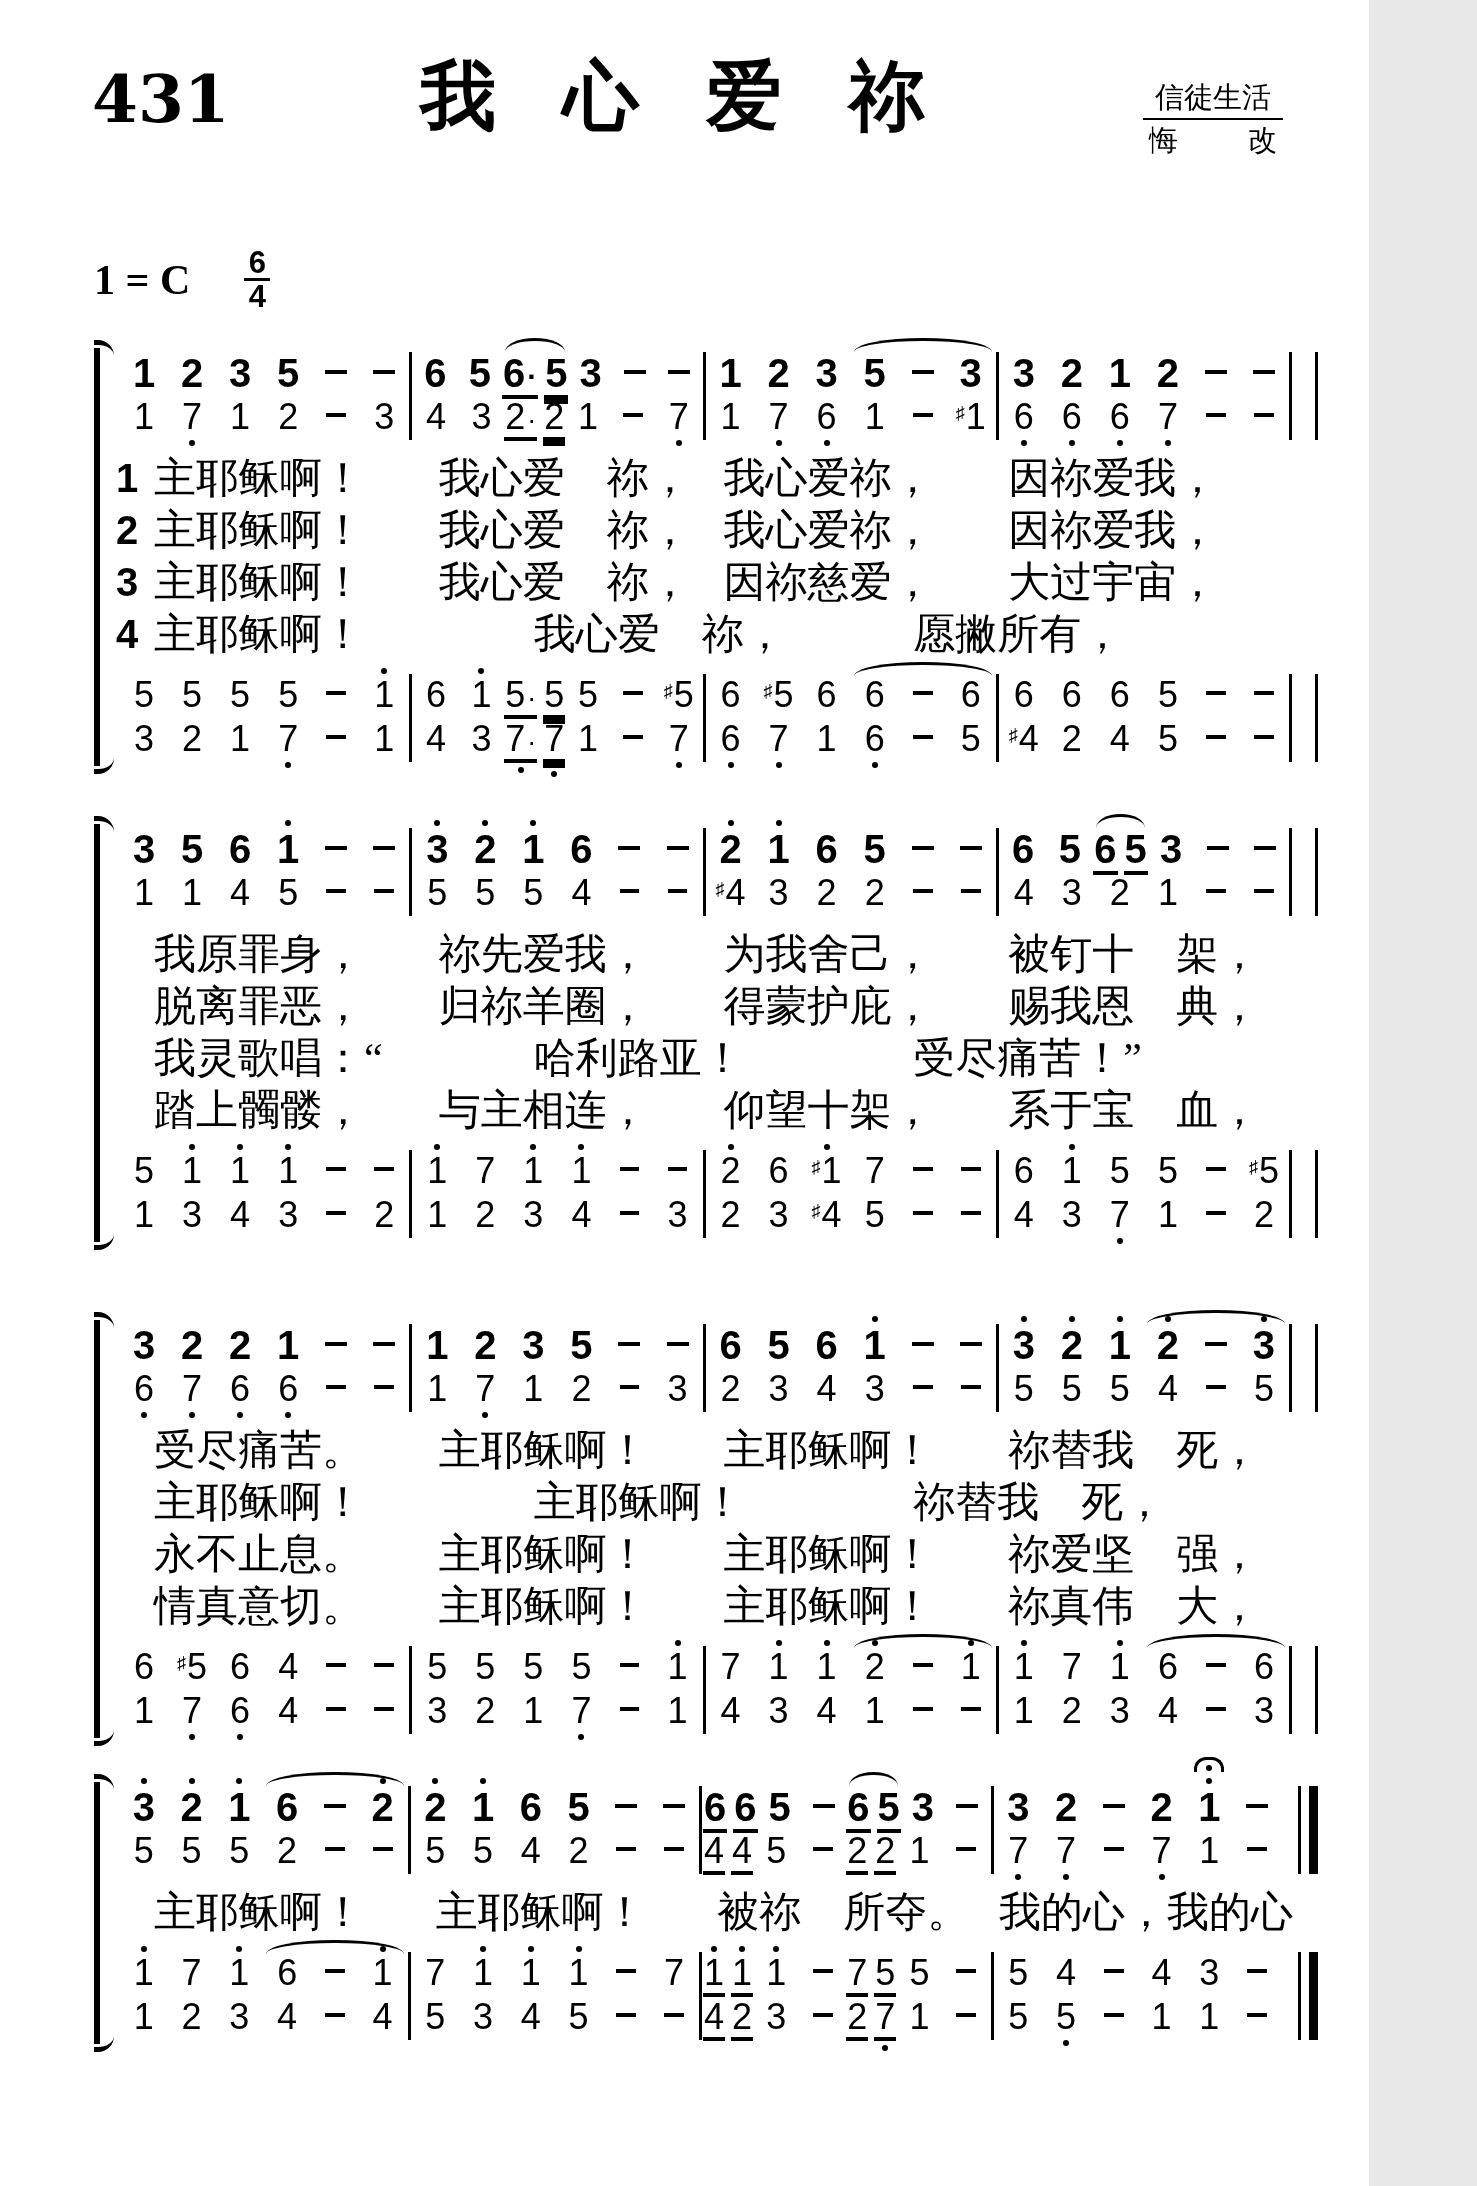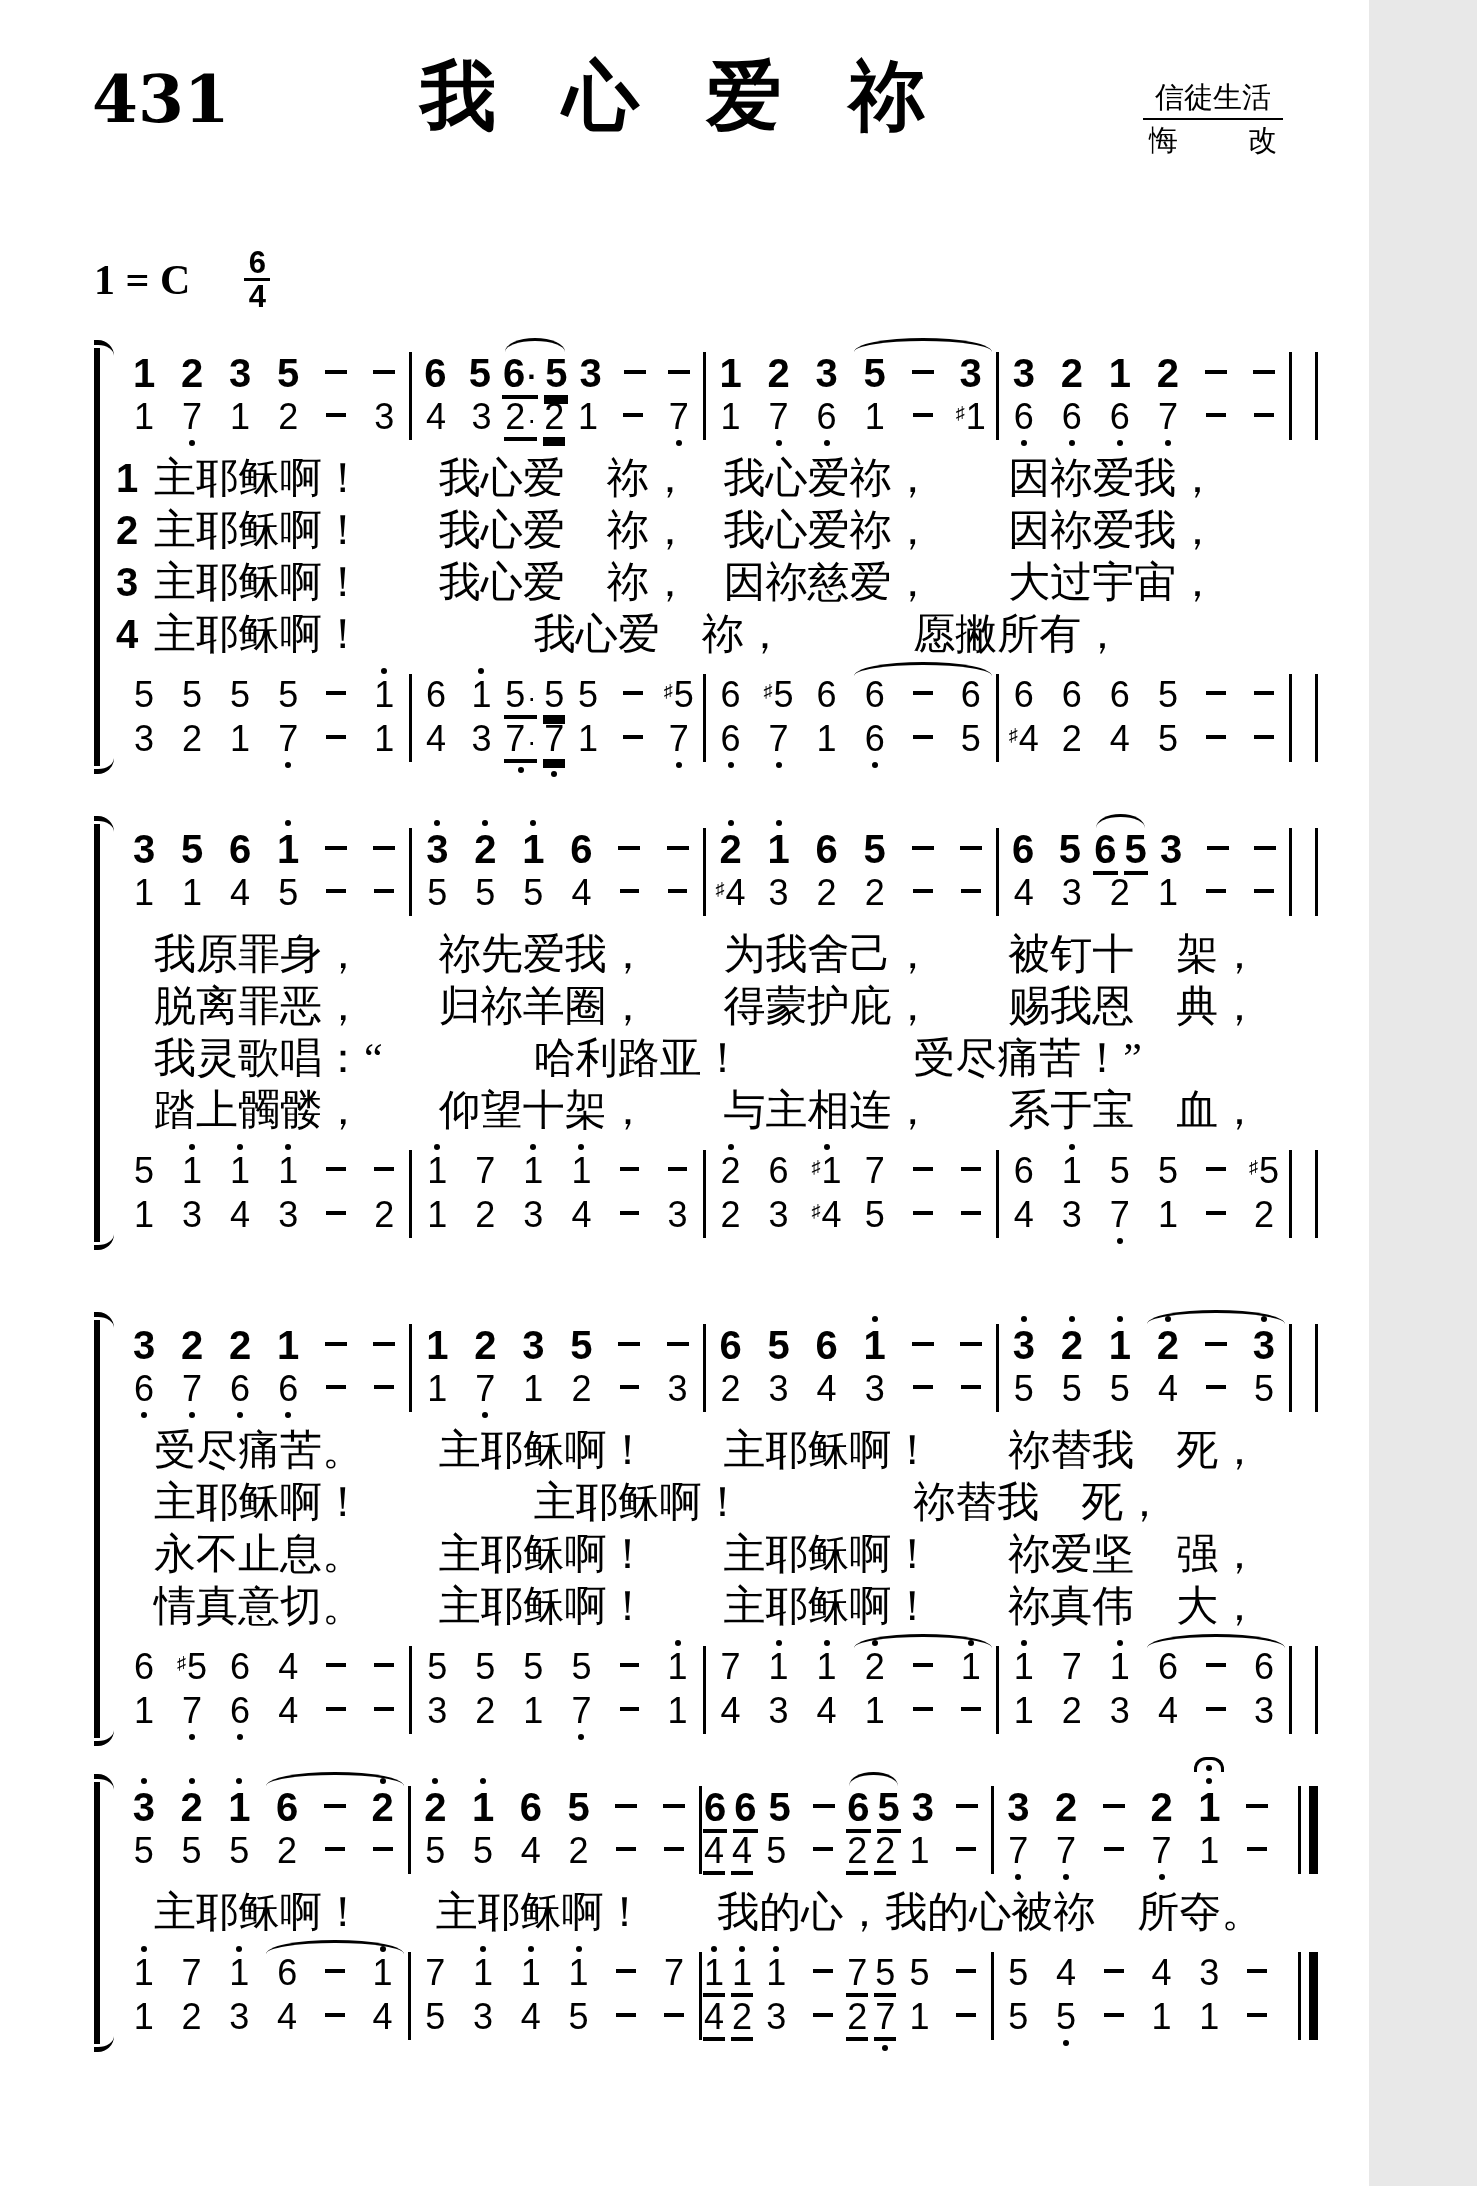--- a/index.html
+++ b/index.html
@@ -695,22 +695,22 @@
             </div>
             <div class="lyr-row">
               <span class="vnum"></span>
               <span class="lyr-cell">我灵歌唱：“</span>
               <span class="lyr-cell">哈利路亚！</span>
               <span class="lyr-cell">受尽痛苦！”</span>
             </div>
             <div class="lyr-row">
               <span class="vnum"></span>
               <span class="lyr-cell">踏上髑髅，</span>
+              <span class="lyr-cell">与主相连，</span>
               <span class="lyr-cell">仰望十架，</span>
-              <span class="lyr-cell">与主相连，</span>
               <span class="lyr-cell">系于宝　血，</span>
             </div>
           </div>
           <div class="note-line nl-reg">
             <span class="meas">
               <span class="slot" style="flex:1">
                 <span class="nt">5</span>
               </span>
               <span class="slot" style="flex:1">
                 <span class="nt up">1</span>
@@ -1454,22 +1454,22 @@
             <span class="endgrp">
               <span class="bar"></span>
               <span class="bar thick"></span>
             </span>
           </div>
           <div class="lyrics">
             <div class="lyr-row">
               <span class="vnum"></span>
               <span class="lyr-cell">主耶稣啊！</span>
               <span class="lyr-cell">主耶稣啊！</span>
+              <span class="lyr-cell">被祢　所夺。</span>
               <span class="lyr-cell">我的心，我的心</span>
-              <span class="lyr-cell">被祢　所夺。</span>
             </div>
           </div>
           <div class="note-line nl-reg">
             <span class="meas">
               <span class="slot" style="flex:1">
                 <span class="nt up">1</span>
               </span>
               <span class="slot" style="flex:1">
                 <span class="nt">7</span>
               </span>

